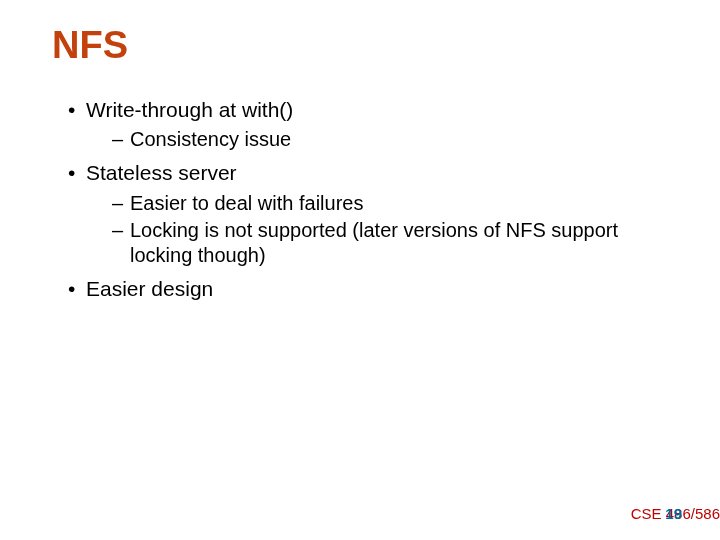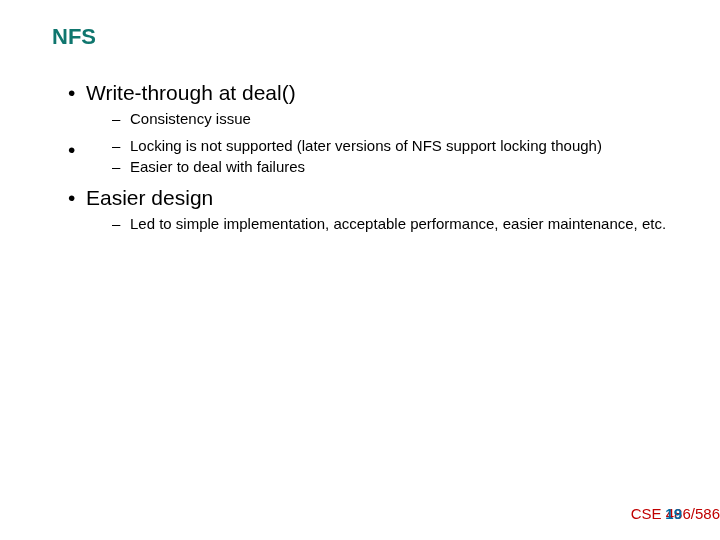--- a/index.html
+++ b/index.html
@@ -8,23 +8,23 @@
     height: 540px;
     background: #ffffff;
     font-family: Arial, Helvetica, sans-serif;
     position: relative;
     color: #000;
   }
   .slide {
     padding: 24px 0 0 0;
   }
   .title {
-    font-size: 22px;
+    font-size: 38px;
     font-weight: bold;
-    color: #0f766e;
+    color: #c2410c;
     padding-left: 52px;
     margin-bottom: 30px;
   }
   ul.level1 {
     list-style: none;
     padding-left: 68px;
   }
   ul.level1 > li {
     font-size: 21px;
     line-height: 1.25;
@@ -38,21 +38,21 @@
     left: 0;
     top: 0;
   }
   ul.level2 {
     list-style: none;
     padding-left: 26px;
     margin-top: 4px;
     margin-bottom: 8px;
   }
   ul.level2 > li {
-    font-size: 15px;
+    font-size: 20px;
     line-height: 1.25;
     margin-bottom: 2px;
     position: relative;
     padding-left: 18px;
     padding-right: 48px;
   }
   ul.level2 > li::before {
     content: "–";
     position: absolute;
     left: 0;
@@ -77,42 +77,40 @@
   }
 </style>
 </head>
 <body>
 
 <div class="slide">
   <h1 class="title">NFS</h1>
 
   <ul class="level1">
     <li>
-      <span>Write-through at deal()</span>
+      <span>Write-through at with()</span>
       <ul class="level2">
         <li>
           <span>Consistency issue</span>
         </li>
       </ul>
     </li>
     <li>
+      <span>Stateless server</span>
       <ul class="level2">
         <li>
-          <span>Locking is not supported (later versions of NFS support locking though)</span>
+          <span>Easier to deal with failures</span>
         </li>
         <li>
-          <span>Easier to deal with failures</span>
+          <span>Locking is not supported (later versions of NFS support locking though)</span>
         </li>
       </ul>
     </li>
     <li>
       <span>Easier design</span>
       <ul class="level2">
-        <li>
-          <span>Led to simple implementation, acceptable performance, easier maintenance, etc.</span>
-        </li>
       </ul>
     </li>
   </ul>
 </div>
 
 <div class="footer-center">CSE 486/586</div>
 <div class="footer-right">19</div>
 
 </body></html>

